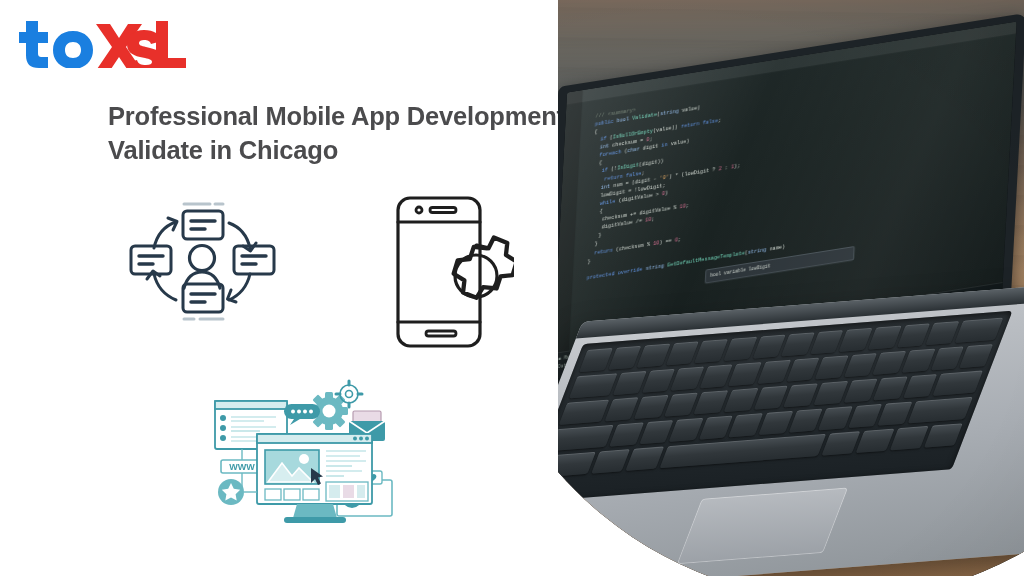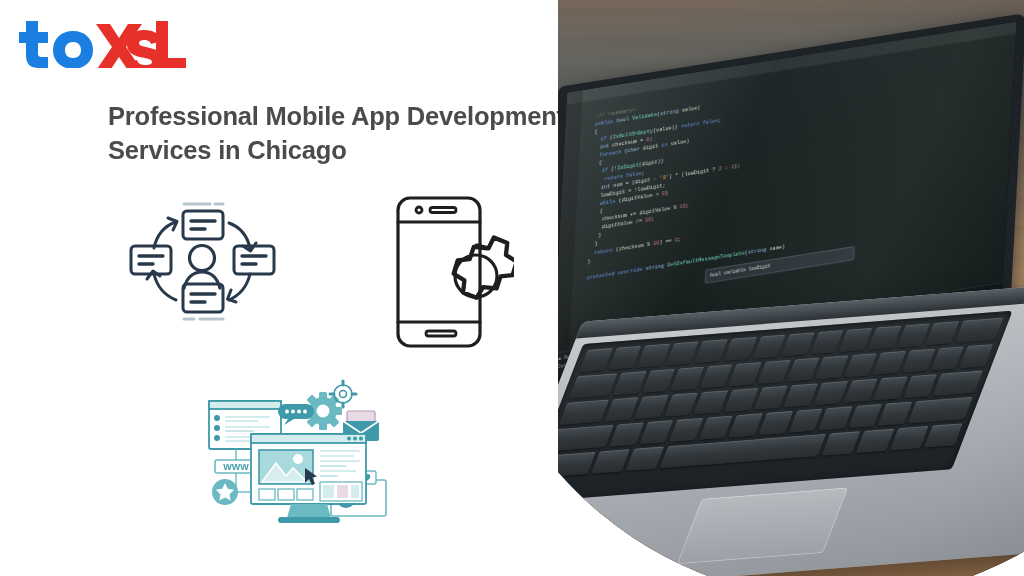--- a/index.html
+++ b/index.html
@@ -18,21 +18,21 @@
   
   .headline {
     position:absolute; left:108px; top:100px; width:520px;
     font-size:25.5px; font-weight:bold; line-height:1.33;
     color:#4b4b4d; letter-spacing:-0.2px;
   }
 
   
   .icon-cycle { position:absolute; left:126px; top:196px; width:152px; height:128px; }
   .icon-phone { position:absolute; left:390px; top:192px; width:124px; height:160px; }
-  .icon-webdev { position:absolute; left:196px; top:376px; width:200px; height:148px; }
+  .icon-webdev { position:absolute; left:202px; top:376px; width:200px; height:148px; }
   .icon-cycle svg, .icon-phone svg, .icon-webdev svg { display:block; width:100%; height:100%; }
 
   
   .photo-wrap {
     position:absolute; right:0; top:0; width:466px; height:576px;
     overflow:hidden;
   }
   .photo-clip {
     position:absolute;
     left:-92px; top:-148px;
@@ -190,21 +190,21 @@
                  c10 2 14 7 14 14 c0 8 -7 13 -18 13 c-11 0 -18 -4 -20 -12 l11 -3 c1 4 4 5 9 5 c4 0 6 -1 6 -3
                  c0 -2 -2 -3 -7 -4 l-5 -1 c-9 -2 -13 -6 -13 -13 c0 -8 7 -14 17 -14 z" transform="translate(-20,0)"></path>
 
         <path d="M152 9 h12 v37 h18 v11 h-30 z" transform="translate(-14,0)"></path>
       </g>
     </svg>
   </div>
 
   <div class="headline">
     <div>Professional Mobile App Development</div>
-    <div>Services in Chicago</div>
+    <div>Validate in Chicago</div>
   </div>
 
   <div class="icon-cycle">
     <svg viewBox="0 0 152 128">
       <g fill="none" stroke="#27394a" stroke-width="3" stroke-linecap="round" stroke-linejoin="round">
 
         <g>
           <rect x="57" y="15" width="40" height="28" rx="4"></rect>
           <line x1="65" y1="25" x2="89" y2="25" stroke-width="3.4"></line>
           <line x1="65" y1="33" x2="79" y2="33" stroke-width="3.4"></line>

